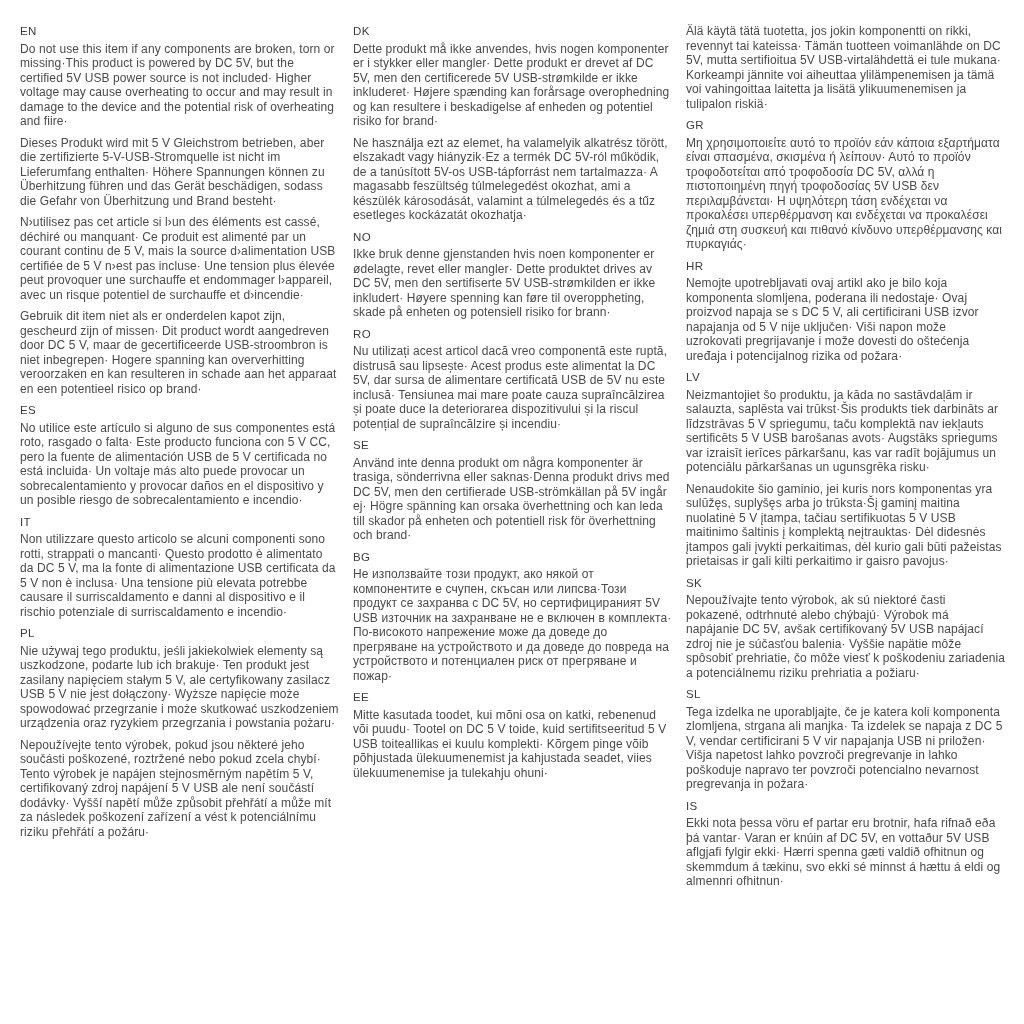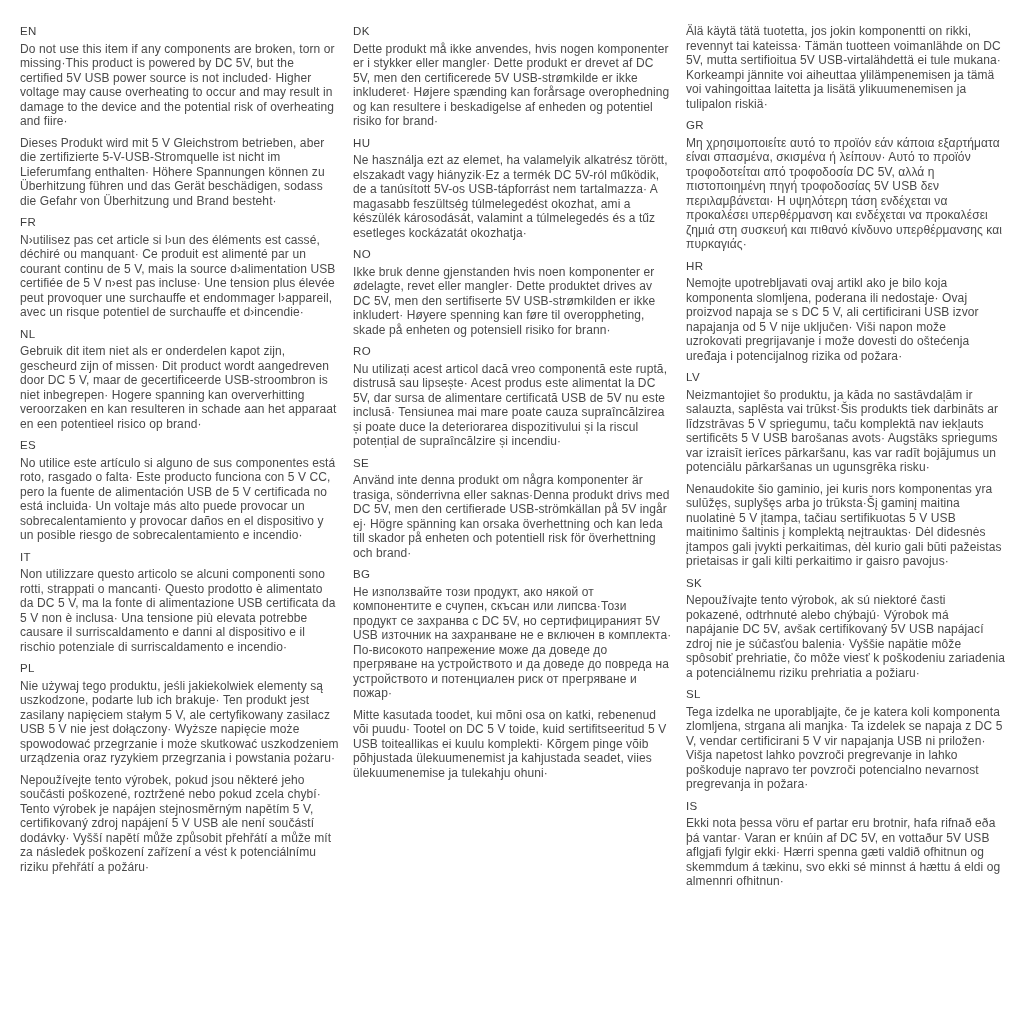--- a/index.html
+++ b/index.html
@@ -44,25 +44,23 @@
 
   <div class="col">
     <div class="lang">
       <h3>EN</h3>
       <p>Do not use this item if any components are broken, torn or missing·This product is powered by DC 5V, but the certified 5V USB power source is not included· Higher voltage may cause overheating to occur and may result in damage to the device and the potential risk of overheating and fiire·</p>
     </div>
     <div class="lang">
       <p>Dieses Produkt wird mit 5 V Gleichstrom betrieben, aber die zertifizierte 5-V-USB-Stromquelle ist nicht im Lieferumfang enthalten· Höhere Spannungen können zu Überhitzung führen und das Gerät beschädigen, sodass die Gefahr von Überhitzung und Brand besteht·</p>
     </div>
     <div class="lang">
-      <h3>FR</h3>
       <p>N›utilisez pas cet article si l›un des éléments est cassé, déchiré ou manquant· Ce produit est alimenté par un courant continu de 5 V, mais la source d›alimentation USB certifiée de 5 V n›est pas incluse· Une tension plus élevée peut provoquer une surchauffe et endommager l›appareil, avec un risque potentiel de surchauffe et d›incendie·</p>
     </div>
     <div class="lang">
-      <h3>NL</h3>
       <p>Gebruik dit item niet als er onderdelen kapot zijn, gescheurd zijn of missen· Dit product wordt aangedreven door DC 5 V, maar de gecertificeerde USB-stroombron is niet inbegrepen· Hogere spanning kan oververhitting veroorzaken en kan resulteren in schade aan het apparaat en een potentieel risico op brand·</p>
     </div>
     <div class="lang">
       <h3>ES</h3>
       <p>No utilice este artículo si alguno de sus componentes está roto, rasgado o falta· Este producto funciona con 5 V CC, pero la fuente de alimentación USB de 5 V certificada no está incluida· Un voltaje más alto puede provocar un sobrecalentamiento y provocar daños en el dispositivo y un posible riesgo de sobrecalentamiento e incendio·</p>
     </div>
     <div class="lang">
       <h3>IT</h3>
       <p>Non utilizzare questo articolo se alcuni componenti sono rotti, strappati o mancanti· Questo prodotto è alimentato da DC 5 V, ma la fonte di alimentazione USB certificata da 5 V non è inclusa· Una tensione più elevata potrebbe causare il surriscaldamento e danni al dispositivo e il rischio potenziale di surriscaldamento e incendio·</p>
     </div>
@@ -76,40 +74,40 @@
   </div>
 
   <div class="col">
     <div class="lang">
       <h3>DK</h3>
       <p>Dette produkt må ikke anvendes, hvis nogen komponenter er i stykker eller mangler· Dette produkt er drevet af DC 5V, men den certificerede 5V USB-strømkilde er ikke inkluderet· Højere spænding kan forårsage overophedning og kan resultere i beskadigelse af enheden og potentiel risiko for brand·</p>
     </div>
     <div class="lang">
     </div>
     <div class="lang">
-      <h3>HU</h3>
       <p>Ne használja ezt az elemet, ha valamelyik alkatrész törött, elszakadt vagy hiányzik·Ez a termék DC 5V-ról működik, de a tanúsított 5V-os USB-tápforrást nem tartalmazza· A magasabb feszültség túlmelegedést okozhat, ami a készülék károsodását, valamint a túlmelegedés és a tűz esetleges kockázatát okozhatja·</p>
     </div>
     <div class="lang">
       <h3>NO</h3>
       <p>Ikke bruk denne gjenstanden hvis noen komponenter er ødelagte, revet eller mangler· Dette produktet drives av DC 5V, men den sertifiserte 5V USB-strømkilden er ikke inkludert· Høyere spenning kan føre til overoppheting, skade på enheten og potensiell risiko for brann·</p>
     </div>
     <div class="lang">
       <h3>RO</h3>
       <p>Nu utilizați acest articol dacă vreo componentă este ruptă, distrusă sau lipsește· Acest produs este alimentat la DC 5V, dar sursa de alimentare certificată USB de 5V nu este inclusă· Tensiunea mai mare poate cauza supraîncălzirea și poate duce la deteriorarea dispozitivului și la riscul potențial de supraîncălzire și incendiu·</p>
     </div>
     <div class="lang">
       <h3>SE</h3>
       <p>Använd inte denna produkt om några komponenter är trasiga, sönderrivna eller saknas·Denna produkt drivs med DC 5V, men den certifierade USB-strömkällan på 5V ingår ej· Högre spänning kan orsaka överhettning och kan leda till skador på enheten och potentiell risk för överhettning och brand·</p>
     </div>
     <div class="lang">
       <h3>BG</h3>
       <p>Не използвайте този продукт, ако някой от компонентите е счупен, скъсан или липсва·Този продукт се захранва с DC 5V, но сертифицираният 5V USB източник на захранване не е включен в комплекта· По-високото напрежение може да доведе до прегряване на устройството и да доведе до повреда на устройството и потенциален риск от прегряване и пожар·</p>
     </div>
     <div class="lang">
+      <h3>EE</h3>
       <p>Mitte kasutada toodet, kui mõni osa on katki, rebenenud või puudu· Tootel on DC 5 V toide, kuid sertifitseeritud 5 V USB toiteallikas ei kuulu komplekti· Kõrgem pinge võib põhjustada ülekuumenemist ja kahjustada seadet, viies ülekuumenemise ja tulekahju ohuni·</p>
     </div>
   </div>
 
   <div class="col">
     <div class="lang">
       <p>Älä käytä tätä tuotetta, jos jokin komponentti on rikki, revennyt tai kateissa· Tämän tuotteen voimanlähde on DC 5V, mutta sertifioitua 5V USB-virtalähdettä ei tule mukana· Korkeampi jännite voi aiheuttaa ylilämpenemisen ja tämä voi vahingoittaa laitetta ja lisätä ylikuumenemisen ja tulipalon riskiä·</p>
     </div>
     <div class="lang">
       <h3>GR</h3>

